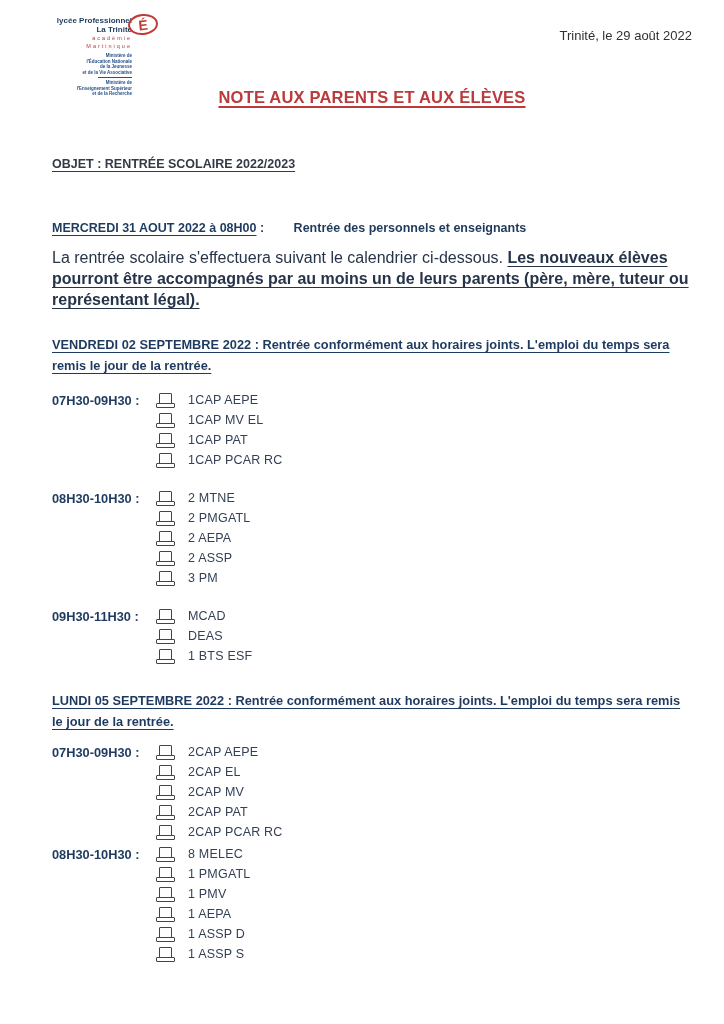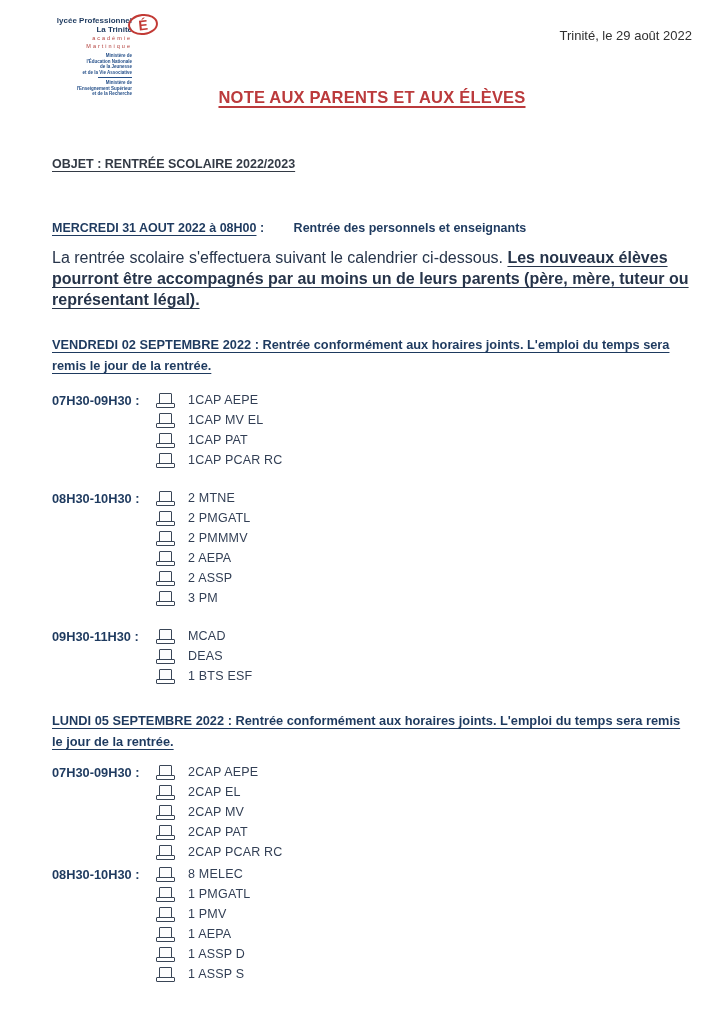--- a/index.html
+++ b/index.html
@@ -128,25 +128,20 @@
       <span class="cls">2 MTNE</span>
     </div>
     <div class="row">
       <span class="time"></span>
       <span class="licon"></span>
       <span class="cls">2 PMGATL</span>
     </div>
     <div class="row">
       <span class="time"></span>
       <span class="licon"></span>
-      <span class="cls">2 PMMMV</span>
-    </div>
-    <div class="row">
-      <span class="time"></span>
-      <span class="licon"></span>
       <span class="cls">2 AEPA</span>
     </div>
     <div class="row">
       <span class="time"></span>
       <span class="licon"></span>
       <span class="cls">2 ASSP</span>
     </div>
     <div class="row">
       <span class="time"></span>
       <span class="licon"></span>

